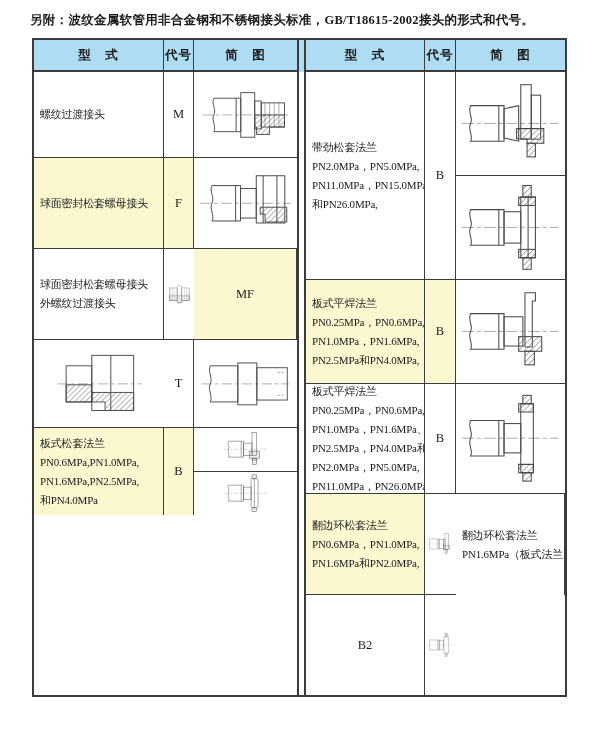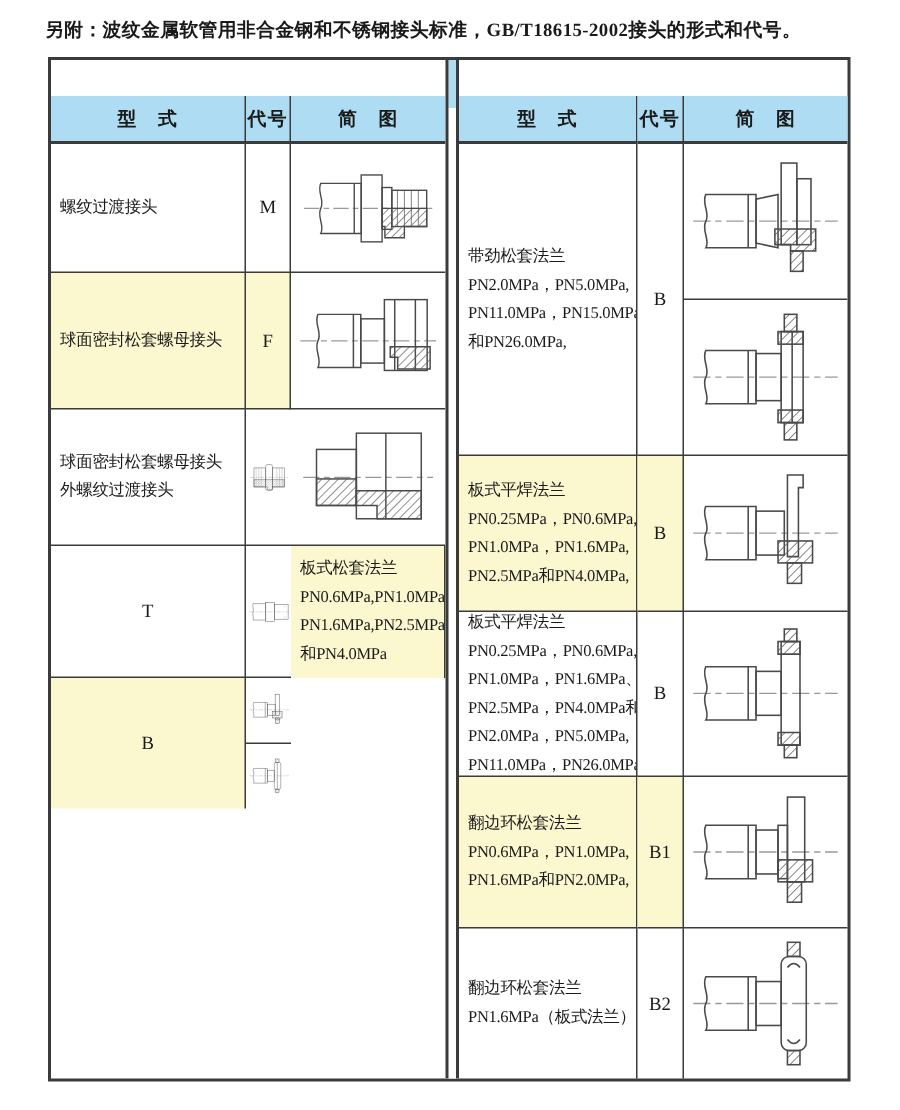--- a/index.html
+++ b/index.html
@@ -15,21 +15,21 @@
     font-family:"Liberation Serif","DejaVu Serif",serif;color:var(--text);
   }
   .title{
     position:absolute;left:30px;top:12px;font-size:12.5px;font-weight:bold;
     letter-spacing:0.3px;white-space:pre;
   }
   .table{
     position:absolute;left:32px;top:38px;display:flex;
     border:2px solid var(--border);background:#fff;
   }
-  .half{display:grid;margin-top:24px;}
+  .half{display:grid;}
   .half.left{grid-template-columns:130px 30px 103px;grid-template-rows:32px 86px 91px 91px 88px 87px 180px;}
   .half.right{grid-template-columns:119px 31px 109px;grid-template-rows:32px 208px 104px 110px 101px 100px;}
   .divider{
     width:5px;border-left:2px solid var(--border);border-right:2px solid var(--border);
     background:linear-gradient(var(--header-bg),var(--header-bg)) top/100% 32px no-repeat,#fff;
   }
   .cell{
     box-sizing:border-box;border-right:1px solid var(--border);border-bottom:1px solid var(--border);
     display:flex;align-items:center;overflow:hidden;
   }
@@ -117,20 +117,21 @@
           <rect x="15" y="21" width="27" height="44"></rect>
           <path d="M20 21 V65 M26 21 V65 M32 21 V65" stroke-width="0.5"></path>
           <rect x="42" y="13" width="16" height="60" rx="5"></rect>
           <rect x="58" y="21" width="27" height="44"></rect>
           <path d="M68 21 V65 M74 21 V65 M80 21 V65" stroke-width="0.5"></path>
           <polygon points="15,48 85,48 85,65 58,65 58,72 46,72 46,65 15,65" fill="url(#p3)"></polygon>
         </svg>
       </div>
     </div>
 
+    <div class="cell cc yellow">MF</div>
     <div class="cell cd lastcol">
       <div class="dbox">
         <svg viewBox="0 0 100 86" fill="none" stroke="#4a4a4a" stroke-width="1">
           <defs>
               <pattern id="p4" width="4" height="4" patternUnits="userSpaceOnUse" patternTransform="rotate(45)">
                 <line x1="0" y1="0" x2="0" y2="4" stroke="#666" stroke-width="1"></line>
               </pattern>
             </defs>
           <line x1="6" y1="43" x2="94" y2="43" stroke="#999" stroke-width="0.8" stroke-dasharray="11 3 4 3"></line>
           <rect x="15" y="24" width="27" height="38"></rect>
@@ -297,21 +298,20 @@
           <polygon points="58,68 72,68 72,76 58,76" fill="url(#p11)"></polygon>
           <rect x="62" y="2" width="8" height="8" fill="url(#p11)"></rect>
           <rect x="62" y="76" width="8" height="8" fill="url(#p11)"></rect>
         </svg>
       </div>
     </div>
 
     <div class="cell ct yellow">翻边环松套法兰
 PN0.6MPa，PN1.0MPa,
 PN1.6MPa和PN2.0MPa,</div>
-    <div class="cell cc yellow">B1</div>
     <div class="cell cd lastcol">
       <div class="dbox">
         <svg viewBox="0 0 100 86" fill="none" stroke="#4a4a4a" stroke-width="1">
           <defs>
               <pattern id="p12" width="4" height="4" patternUnits="userSpaceOnUse" patternTransform="rotate(45)">
                 <line x1="0" y1="0" x2="0" y2="4" stroke="#666" stroke-width="1"></line>
               </pattern>
             </defs>
           <line x1="4" y1="43" x2="96" y2="43" stroke="#999" stroke-width="0.8" stroke-dasharray="11 3 4 3"></line>
           <path d="M12 26 C9 32 15 38 12 43 C9 49 15 55 12 60 L44 60 L44 26 Z"></path>

